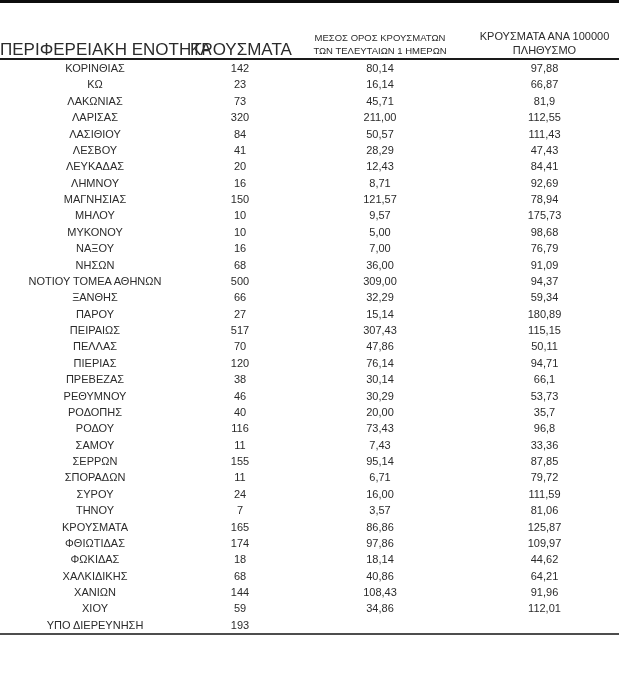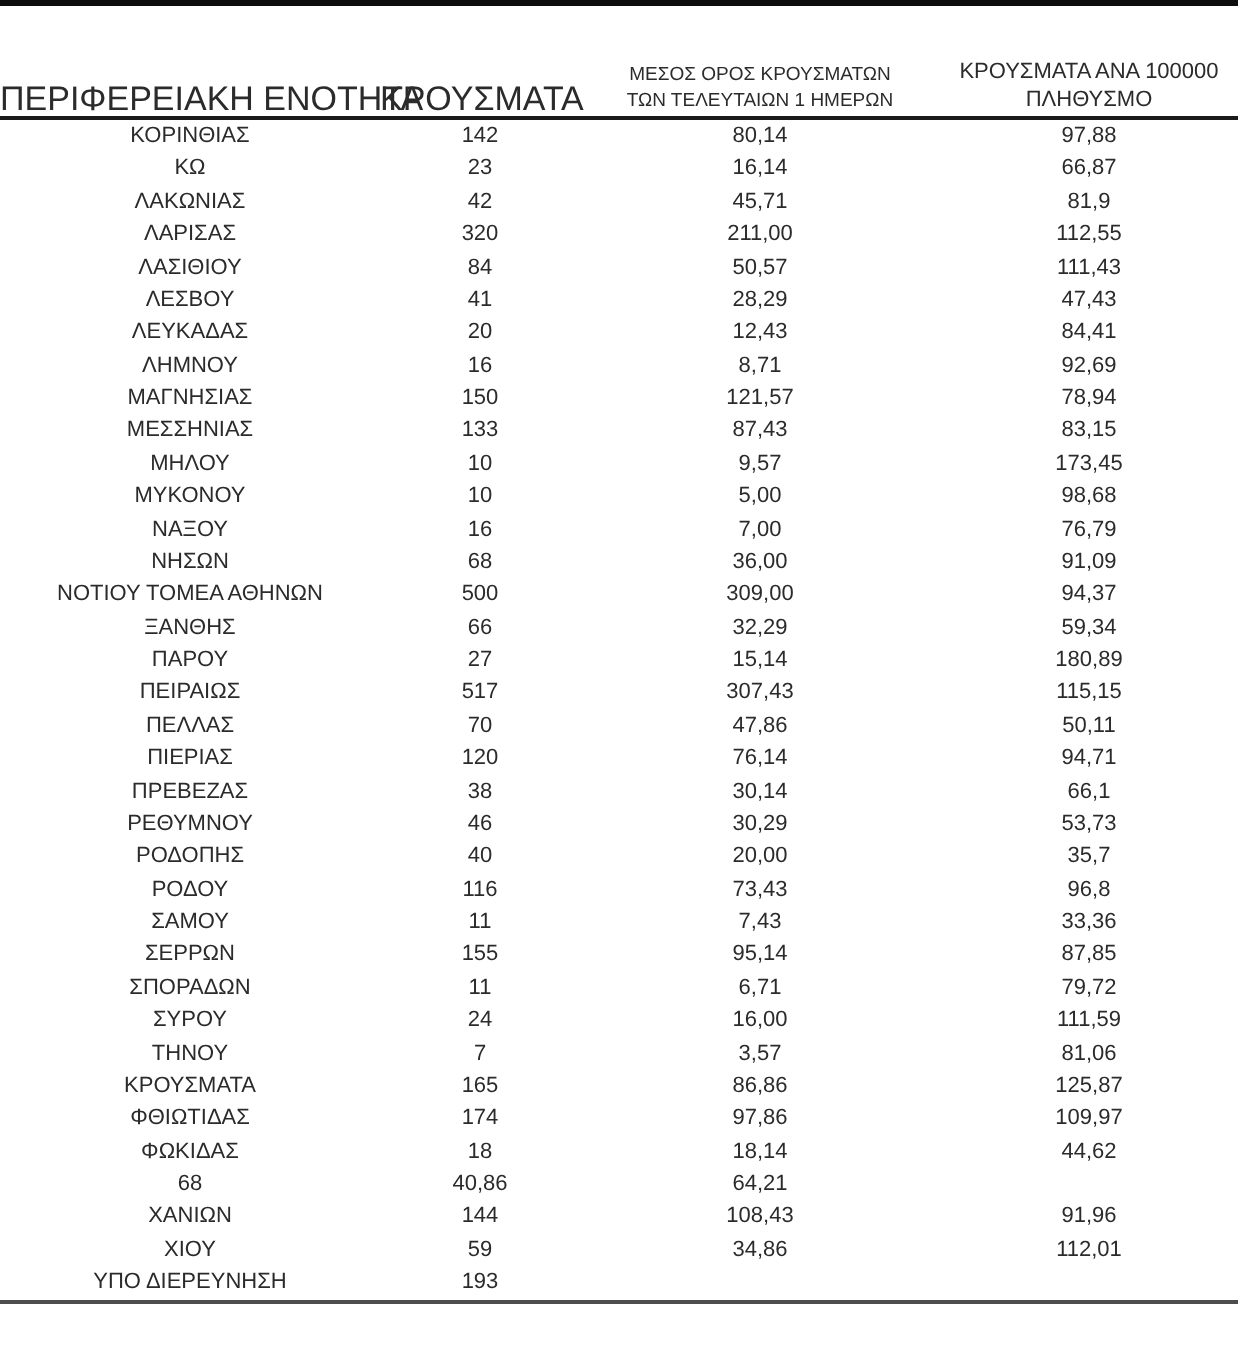--- a/index.html
+++ b/index.html
@@ -105,21 +105,21 @@
 
   <div class="row grid-cols">
     <div class="cell">ΚΩ</div>
     <div class="cell">23</div>
     <div class="cell">16,14</div>
     <div class="cell">66,87</div>
   </div>
 
   <div class="row grid-cols">
     <div class="cell">ΛΑΚΩΝΙΑΣ</div>
-    <div class="cell">42</div>
+    <div class="cell">73</div>
     <div class="cell">45,71</div>
     <div class="cell">81,9</div>
   </div>
 
   <div class="row grid-cols">
     <div class="cell">ΛΑΡΙΣΑΣ</div>
     <div class="cell">320</div>
     <div class="cell">211,00</div>
     <div class="cell">112,55</div>
   </div>
@@ -152,32 +152,26 @@
     <div class="cell">92,69</div>
   </div>
 
   <div class="row grid-cols">
     <div class="cell">ΜΑΓΝΗΣΙΑΣ</div>
     <div class="cell">150</div>
     <div class="cell">121,57</div>
     <div class="cell">78,94</div>
   </div>
 
-  <div class="row grid-cols">
-    <div class="cell">ΜΕΣΣΗΝΙΑΣ</div>
-    <div class="cell">133</div>
-    <div class="cell">87,43</div>
-    <div class="cell">83,15</div>
-  </div>
 
   <div class="row grid-cols">
     <div class="cell">ΜΗΛΟΥ</div>
     <div class="cell">10</div>
     <div class="cell">9,57</div>
-    <div class="cell">173,45</div>
+    <div class="cell">175,73</div>
   </div>
 
   <div class="row grid-cols">
     <div class="cell">ΜΥΚΟΝΟΥ</div>
     <div class="cell">10</div>
     <div class="cell">5,00</div>
     <div class="cell">98,68</div>
   </div>
 
   <div class="row grid-cols">
@@ -315,20 +309,21 @@
 
 
   <div class="row grid-cols">
     <div class="cell">ΦΩΚΙΔΑΣ</div>
     <div class="cell">18</div>
     <div class="cell">18,14</div>
     <div class="cell">44,62</div>
   </div>
 
   <div class="row grid-cols">
+    <div class="cell">ΧΑΛΚΙΔΙΚΗΣ</div>
     <div class="cell">68</div>
     <div class="cell">40,86</div>
     <div class="cell">64,21</div>
   </div>
 
   <div class="row grid-cols">
     <div class="cell">ΧΑΝΙΩΝ</div>
     <div class="cell">144</div>
     <div class="cell">108,43</div>
     <div class="cell">91,96</div>

